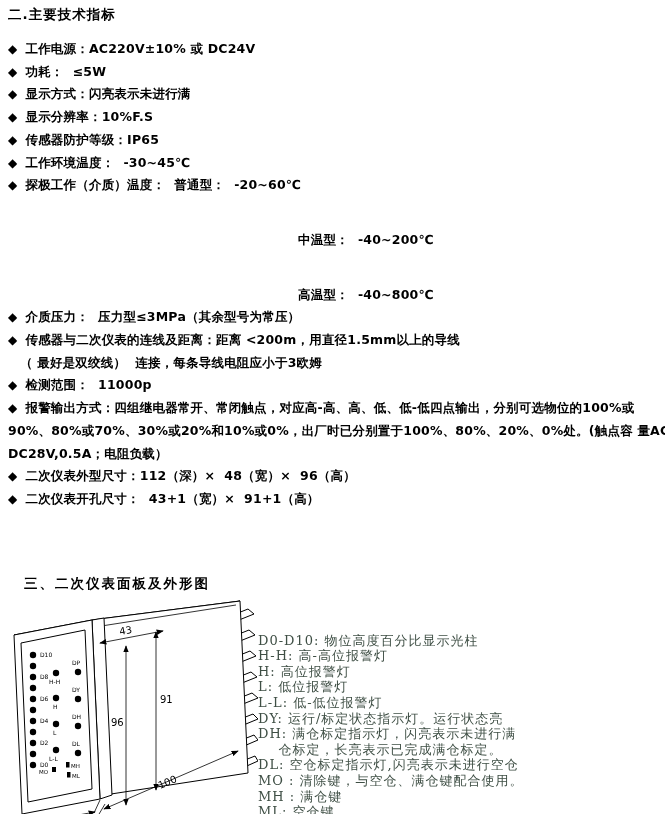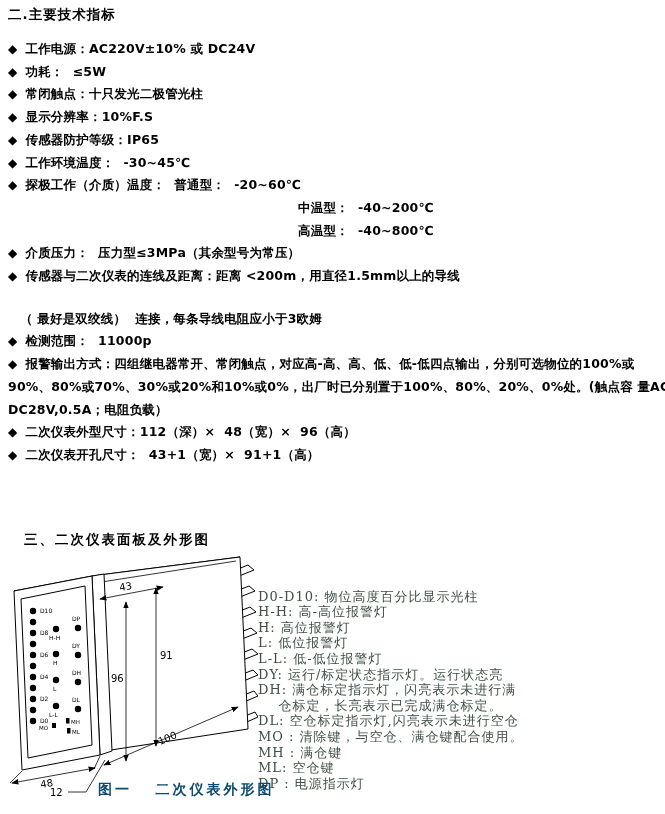--- a/index.html
+++ b/index.html
@@ -13,23 +13,23 @@
   .doc { padding:6px 18px 0 8px; }
 
   .h2-title { font-size:13.5px; font-weight:bold; letter-spacing:1px; }
 
   .spec-list { margin-top:14px; }
   .spec-row {
     font-size:12.5px; font-weight:bold; line-height:22.7px;
     white-space:pre; letter-spacing:0.2px;
   }
   .spec-row .diamond { display:inline-block; margin-right:8px; font-size:12px; }
-  .spec-row.sub  { padding-left:290px; }
+  .spec-row.sub  { padding-left:290px;margin-top:32px; }
   .spec-row.cont { padding-left:0; }
-  .spec-row.cont-indent { padding-left:12px;margin-top:20px; }
+  .spec-row.cont-indent { padding-left:12px; }
 
   .h3-title { margin-top:64px; font-size:13.5px; font-weight:bold; letter-spacing:2px;margin-left:16px; }
 
   .figure-area { position:relative; height:280px; margin-top:0px; }
   .outline-svg { position:absolute; left:0; top:0; }
   .outline-svg polygon, .outline-svg line, .outline-svg polyline, .outline-svg path.ln {
     fill:#ffffff; stroke:#000; stroke-width:1;
   }
   .outline-svg .thin { stroke-width:0.8; fill:none; }
   .outline-svg text { fill:#000; font-family:"DejaVu Sans", sans-serif; }
@@ -56,21 +56,21 @@
 </head>
 <body>
 
 <div class="doc">
 
   <div class="h2-title">二.主要技术指标</div>
 
   <div class="spec-list">
       <div class="spec-row bullet"><span class="diamond">◆</span><span>工作电源：AC220V±10% 或 DC24V</span></div>
       <div class="spec-row bullet"><span class="diamond">◆</span><span>功耗：  ≤5W</span></div>
-      <div class="spec-row bullet"><span class="diamond">◆</span><span>常闭触点：十只发光二极管光柱</span></div>
+      <div class="spec-row bullet"><span class="diamond">◆</span><span>显示方式：闪亮表示未进行满</span></div>
       <div class="spec-row bullet"><span class="diamond">◆</span><span>显示分辨率：10%F.S</span></div>
       <div class="spec-row bullet"><span class="diamond">◆</span><span>传感器防护等级：IP65</span></div>
       <div class="spec-row bullet"><span class="diamond">◆</span><span>工作环境温度：  -30~45℃</span></div>
       <div class="spec-row bullet"><span class="diamond">◆</span><span>探极工作（介质）温度：  普通型：  -20~60℃</span></div>
       <div class="spec-row sub"><span>中温型：  -40~200℃</span></div>
       <div class="spec-row sub"><span>高温型：  -40~800℃</span></div>
       <div class="spec-row bullet"><span class="diamond">◆</span><span>介质压力：  压力型≤3MPa（其余型号为常压）</span></div>
       <div class="spec-row bullet"><span class="diamond">◆</span><span>传感器与二次仪表的连线及距离：距离 &lt;200m，用直径1.5mm以上的导线</span></div>
       <div class="spec-row cont-indent"><span>（ 最好是双绞线）  连接，每条导线电阻应小于3欧姆</span></div>
       <div class="spec-row bullet"><span class="diamond">◆</span><span>检测范围：  11000p</span></div>

